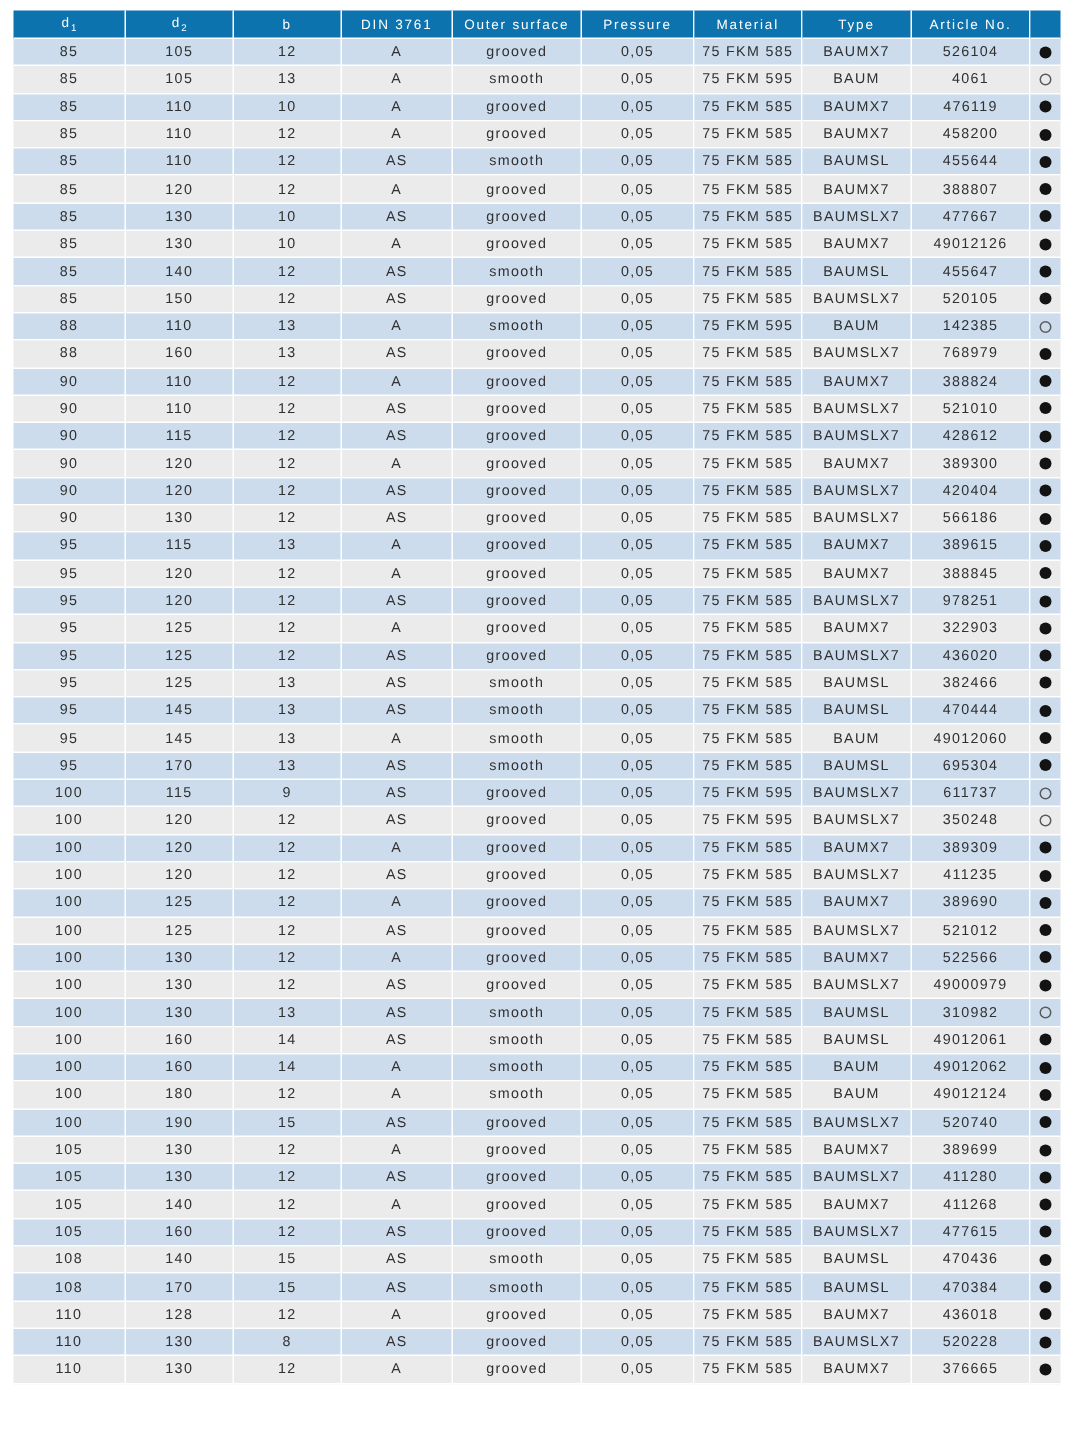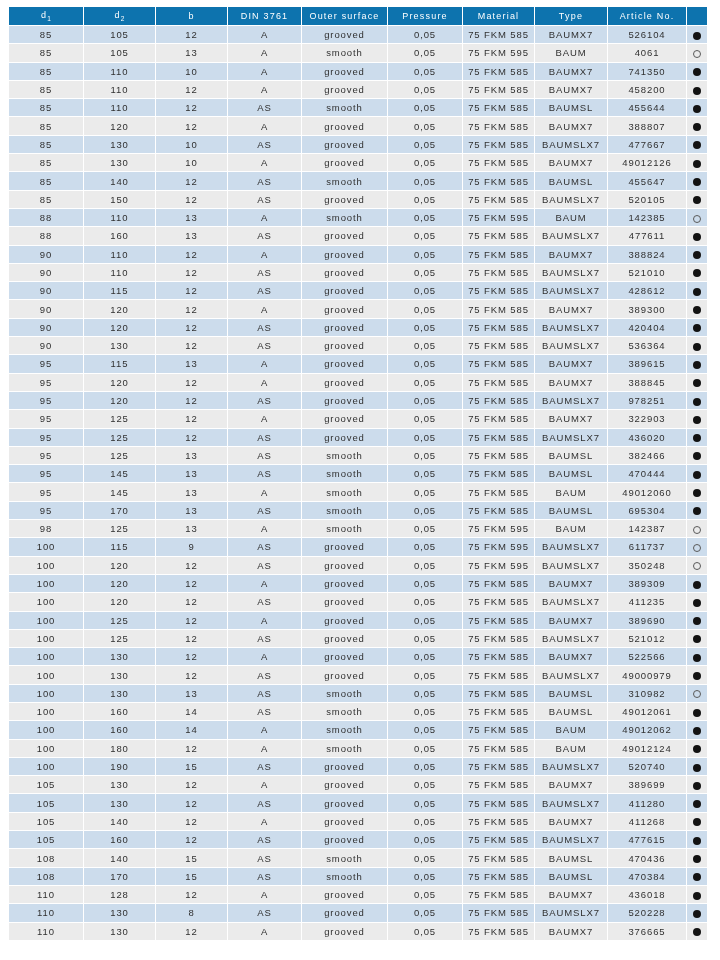--- a/index.html
+++ b/index.html
@@ -134,21 +134,21 @@
         </tr>
         <tr class="row-odd">
           <td>85</td>
           <td>110</td>
           <td>10</td>
           <td>A</td>
           <td>grooved</td>
           <td>0,05</td>
           <td>75 FKM 585</td>
           <td>BAUMX7</td>
-          <td>741350</td>
+          <td>476119</td>
           <td><span class="dot dot-filled"></span></td>
         </tr>
         <tr class="row-even">
           <td>85</td>
           <td>110</td>
           <td>12</td>
           <td>A</td>
           <td>grooved</td>
           <td>0,05</td>
           <td>75 FKM 585</td>
@@ -242,21 +242,21 @@
         </tr>
         <tr class="row-even">
           <td>88</td>
           <td>160</td>
           <td>13</td>
           <td>AS</td>
           <td>grooved</td>
           <td>0,05</td>
           <td>75 FKM 585</td>
           <td>BAUMSLX7</td>
-          <td>477611</td>
+          <td>768979</td>
           <td><span class="dot dot-filled"></span></td>
         </tr>
         <tr class="row-odd">
           <td>90</td>
           <td>110</td>
           <td>12</td>
           <td>A</td>
           <td>grooved</td>
           <td>0,05</td>
           <td>75 FKM 585</td>
@@ -314,21 +314,21 @@
         </tr>
         <tr class="row-even">
           <td>90</td>
           <td>130</td>
           <td>12</td>
           <td>AS</td>
           <td>grooved</td>
           <td>0,05</td>
           <td>75 FKM 585</td>
           <td>BAUMSLX7</td>
-          <td>536364</td>
+          <td>566186</td>
           <td><span class="dot dot-filled"></span></td>
         </tr>
         <tr class="row-odd">
           <td>95</td>
           <td>115</td>
           <td>13</td>
           <td>A</td>
           <td>grooved</td>
           <td>0,05</td>
           <td>75 FKM 585</td>
@@ -424,32 +424,20 @@
           <td>95</td>
           <td>170</td>
           <td>13</td>
           <td>AS</td>
           <td>smooth</td>
           <td>0,05</td>
           <td>75 FKM 585</td>
           <td>BAUMSL</td>
           <td>695304</td>
           <td><span class="dot dot-filled"></span></td>
-        </tr>
-        <tr class="row-even">
-          <td>98</td>
-          <td>125</td>
-          <td>13</td>
-          <td>A</td>
-          <td>smooth</td>
-          <td>0,05</td>
-          <td>75 FKM 595</td>
-          <td>BAUM</td>
-          <td>142387</td>
-          <td><span class="dot dot-open"></span></td>
         </tr>
         <tr class="row-odd">
           <td>100</td>
           <td>115</td>
           <td>9</td>
           <td>AS</td>
           <td>grooved</td>
           <td>0,05</td>
           <td>75 FKM 595</td>
           <td>BAUMSLX7</td>

